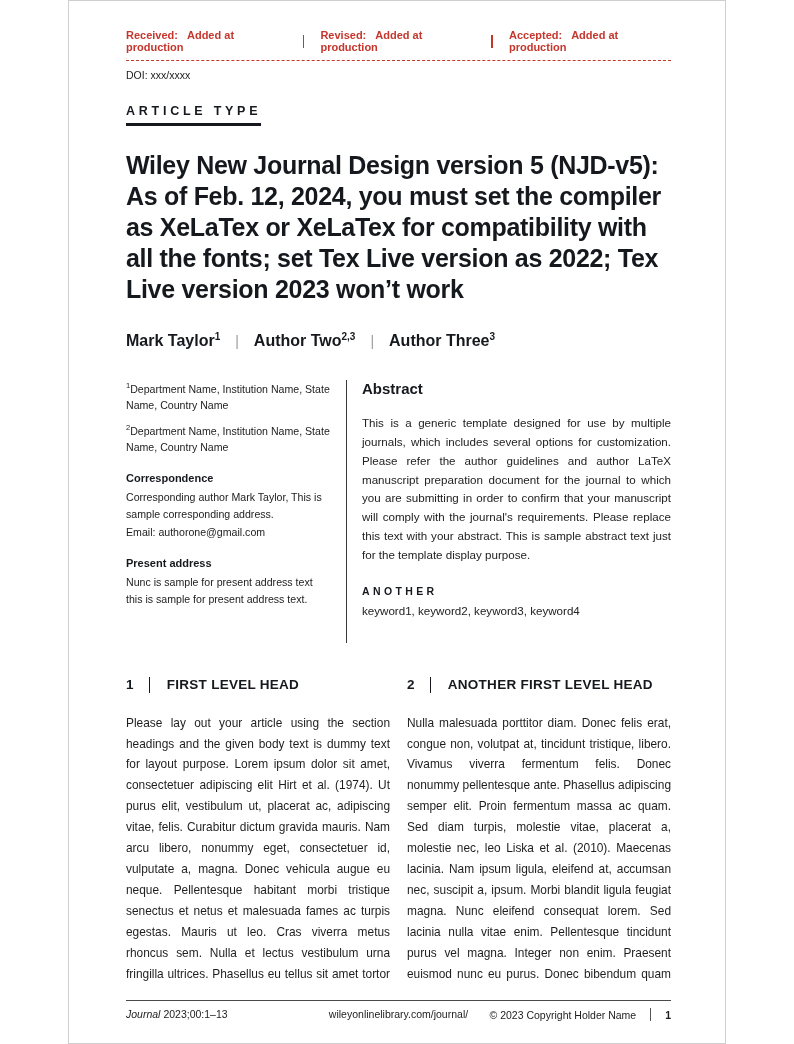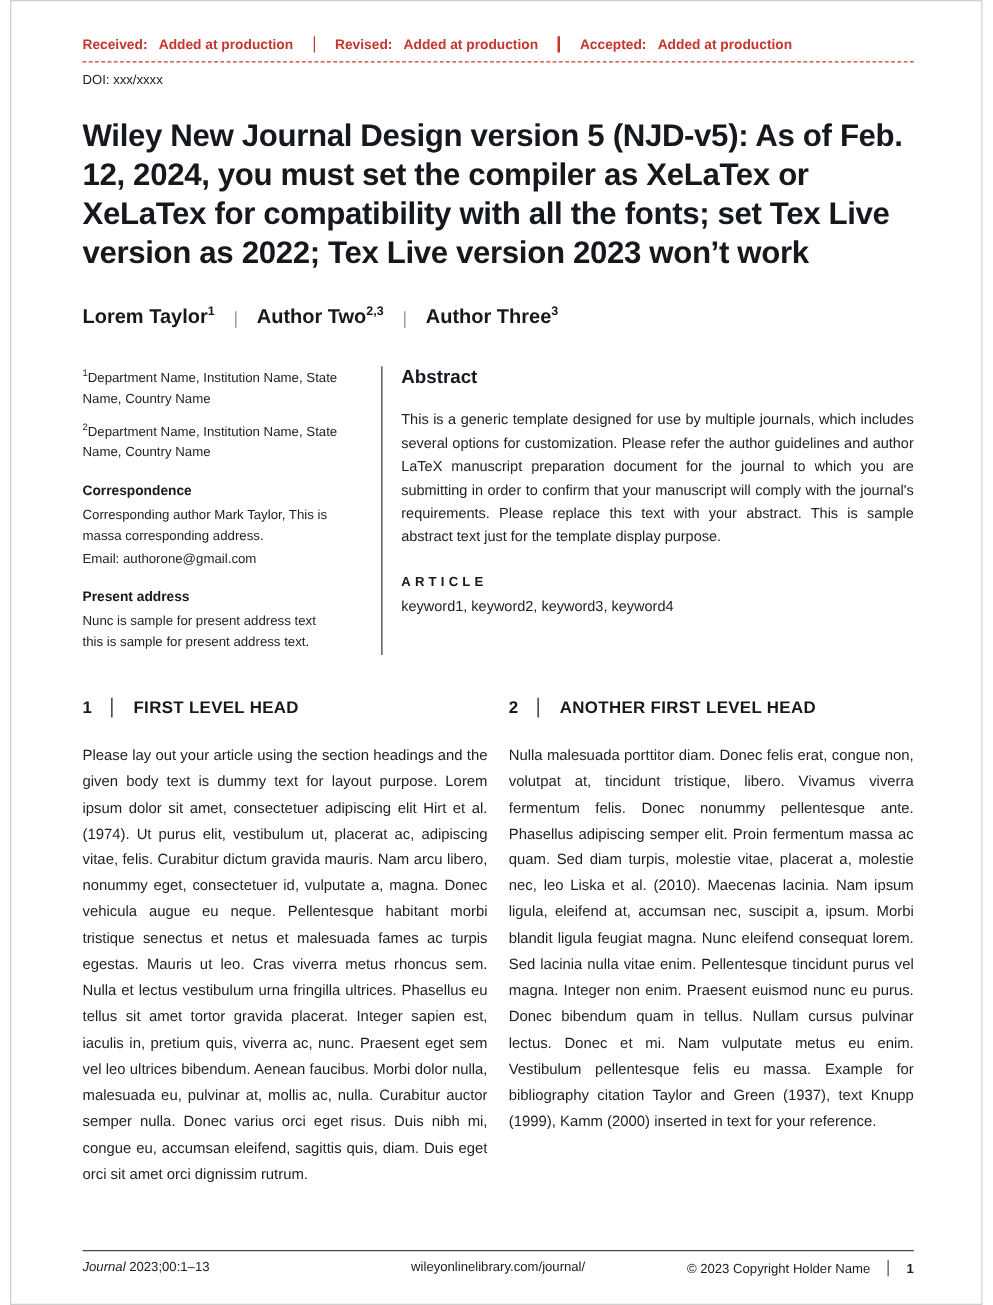--- a/index.html
+++ b/index.html
@@ -1,21 +1,21 @@
 <!DOCTYPE html>
 <html lang="en"><head>
 <meta charset="utf-8">
 <style>
   :root{
     --red:#c5362d;
     --ink:#15181d;
   }
   html,body{margin:0;padding:0;background:#ffffff;}
   .page{
-    width:778px;height:1044px;box-sizing:border-box;margin:0 auto;
+    width:658px;height:1044px;box-sizing:border-box;margin:0 auto;
     background:#fff;border:1px solid #cfcfcf;
     padding:28px 54px 14px 57px;
     display:flex;flex-direction:column;position:relative;overflow:hidden;
     font-family:"Liberation Sans","DejaVu Sans",sans-serif;color:#1c1c1c;
   }
   
   .meta-row{display:flex;align-items:center;font-size:11px;font-weight:600;color:var(--red);
     padding-bottom:7px;border-bottom:1.5px dashed var(--red);flex:none;}
   .meta-value{margin-left:9px;font-weight:600;}
   .meta-sep{width:1.5px;height:13px;background:var(--red);margin:0 16px;flex:none;}
@@ -25,21 +25,21 @@
   .article-type{font-size:12.5px;font-weight:bold;letter-spacing:0.30em;color:var(--ink);
     border-bottom:3px solid var(--ink);padding-bottom:5px;display:inline-block;}
   
   .title{margin:24px 0 0;font-size:25px;line-height:1.24;font-weight:700;color:var(--ink);
     letter-spacing:-0.3px;flex:none;}
   .authors{margin-top:26px;display:flex;align-items:baseline;font-size:16px;font-weight:700;
     color:var(--ink);flex:none;}
   .author sup{font-size:10px;}
   .author-sep{font-weight:400;color:#9a9a9a;margin:0 15px;font-size:14px;align-self:center;}
   
-  .top-cols{display:flex;margin-top:30px;flex:none;gap:19px;}
+  .top-cols{display:flex;margin-top:30px;flex:none;}
   .left-col{width:204px;flex:none;font-size:10.6px;line-height:1.52;color:#222;padding-right:16px;}
   .affil{margin-bottom:9px;}
   .affil sup{font-size:7.5px;}
   .block-heading{font-weight:bold;font-size:11px;margin-top:15px;margin-bottom:3px;color:var(--ink);}
   .block-text{margin-bottom:2px;}
   .abstract-col{flex:1;border-left:1px solid #3a3a3a;padding-left:15px;padding-bottom:26px;}
   .abstract-heading{font-size:15px;font-weight:bold;color:var(--ink);margin-bottom:17px;}
   .abstract-text{font-size:11.6px;line-height:1.62;text-align:justify;color:#222;}
   .keywords-heading{margin-top:20px;font-size:10.5px;font-weight:bold;letter-spacing:0.32em;color:var(--ink);}
   .keywords-text{font-size:11.6px;margin-top:7px;color:#222;}
@@ -75,48 +75,51 @@
       <span>Revised:</span><span class="meta-value">Added at production</span>
     </span>
     <span class="meta-sep"></span>
     <span class="meta-item">
       <span>Accepted:</span><span class="meta-value">Added at production</span>
     </span>
   </div>
 
   <div class="doi">DOI: xxx/xxxx</div>
 
+  <div class="article-type-wrap">
+    <span class="article-type">ARTICLE TYPE</span>
+  </div>
 
   <h1 class="title">Wiley New Journal Design version 5 (NJD-v5): As of Feb. 12, 2024, you must set the compiler as XeLaTex or XeLaTex for compatibility with all the fonts; set Tex Live version as 2022; Tex Live version 2023 won’t work</h1>
 
   <div class="authors">
-    <span class="author"><span>Lorem Taylor</span><sup>1</sup></span>
+    <span class="author"><span>Mark Taylor</span><sup>1</sup></span>
     <span class="author-sep">|</span>
     <span class="author"><span>Author Two</span><sup>2,3</sup></span>
     <span class="author-sep">|</span>
     <span class="author"><span>Author Three</span><sup>3</sup></span>
   </div>
 
   <div class="top-cols">
     <div class="left-col">
       <div class="affil"><sup>1</sup><span>Department Name, Institution Name, State Name, Country Name</span></div>
       <div class="affil"><sup>2</sup><span>Department Name, Institution Name, State Name, Country Name</span></div>
 
       <div class="block-heading">Correspondence</div>
-      <div class="block-text">Corresponding author Mark Taylor, This is massa corresponding address.</div>
+      <div class="block-text">Corresponding author Mark Taylor, This is sample corresponding address.</div>
       <div class="block-text">Email: authorone@gmail.com</div>
 
       <div class="block-heading">Present address</div>
       <div class="block-text">Nunc is sample for present address text this is sample for present address text.</div>
     </div>
 
     <div class="abstract-col">
       <div class="abstract-heading">Abstract</div>
       <div class="abstract-text">This is a generic template designed for use by multiple journals, which includes several options for customization. Please refer the author guidelines and author LaTeX manuscript preparation document for the journal to which you are submitting in order to confirm that your manuscript will comply with the journal's requirements. Please replace this text with your abstract. This is sample abstract text just for the template display purpose.</div>
-      <div class="keywords-heading">ARTICLE</div>
+      <div class="keywords-heading">ANOTHER</div>
       <div class="keywords-text">keyword1, keyword2, keyword3, keyword4</div>
     </div>
   </div>
 
   <div class="main-cols">
     <div class="col">
       <div class="section-head">
         <span class="sec-num">1</span>
         <span class="head-bar"></span>
         <span>FIRST LEVEL HEAD</span>

